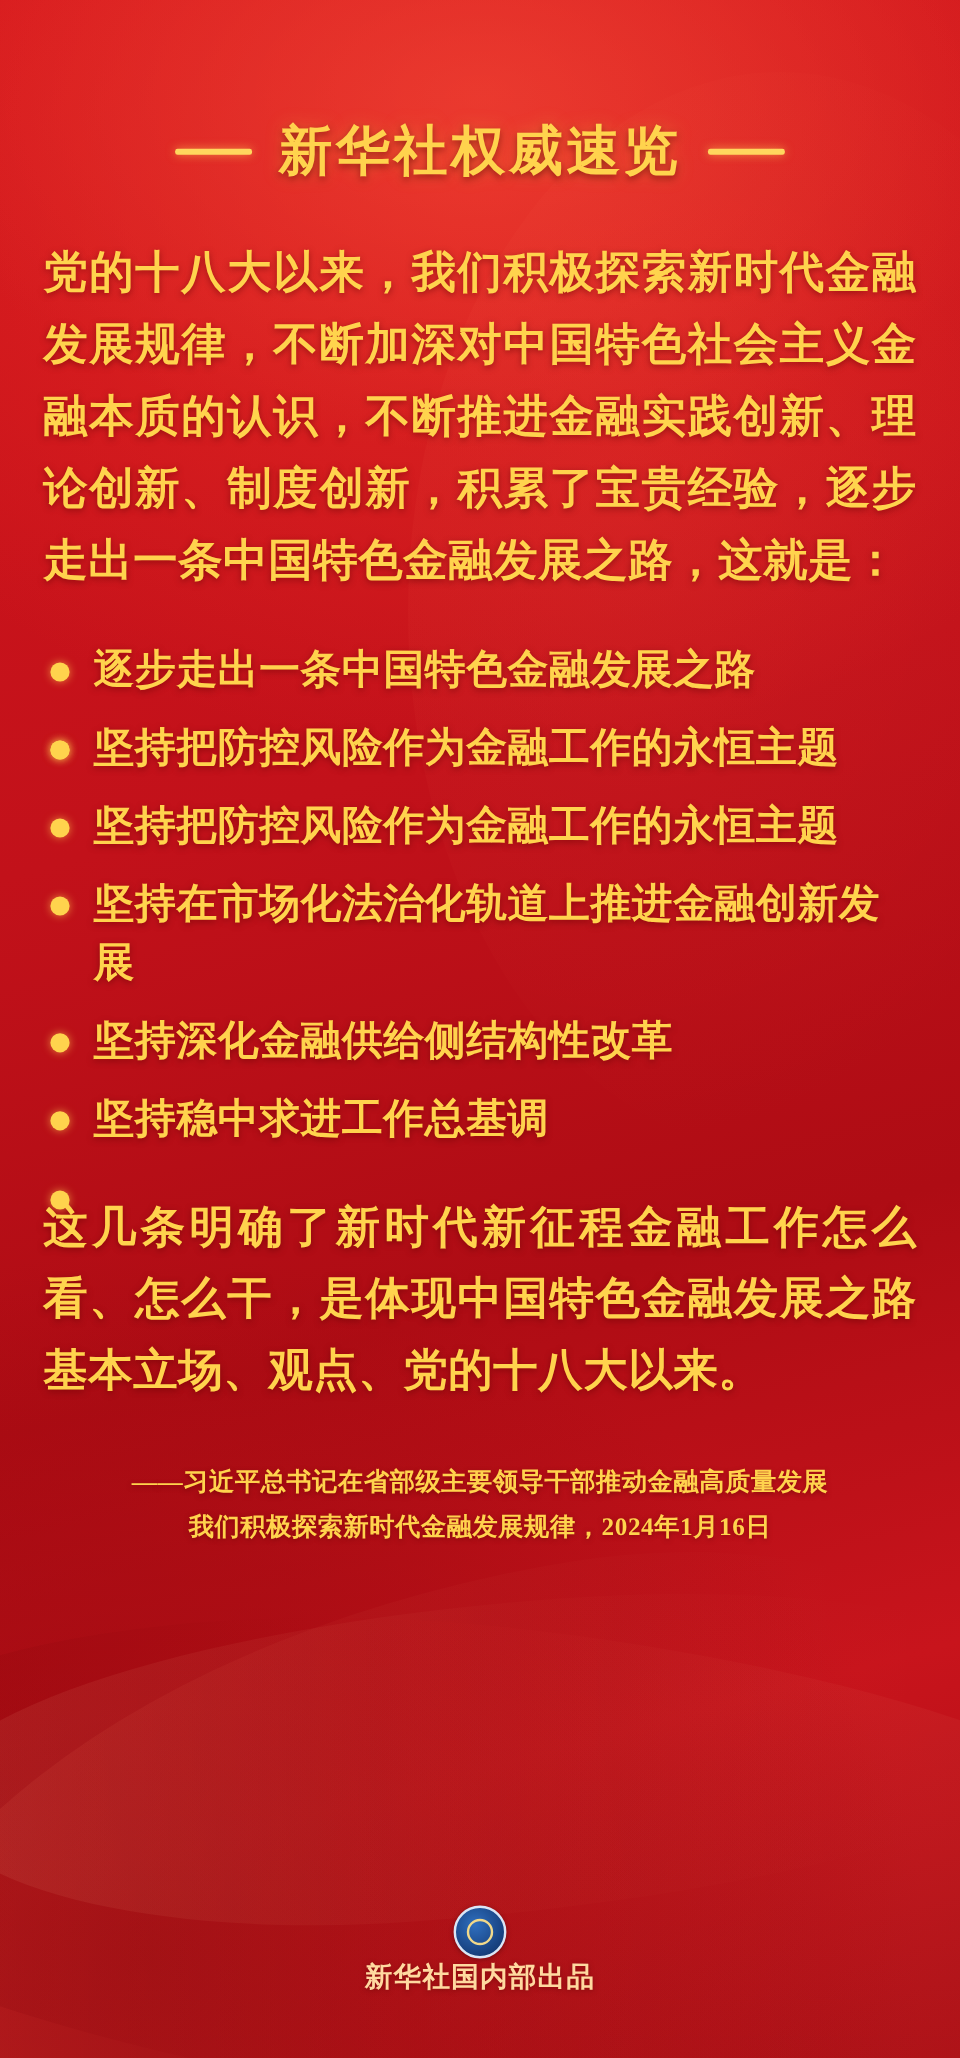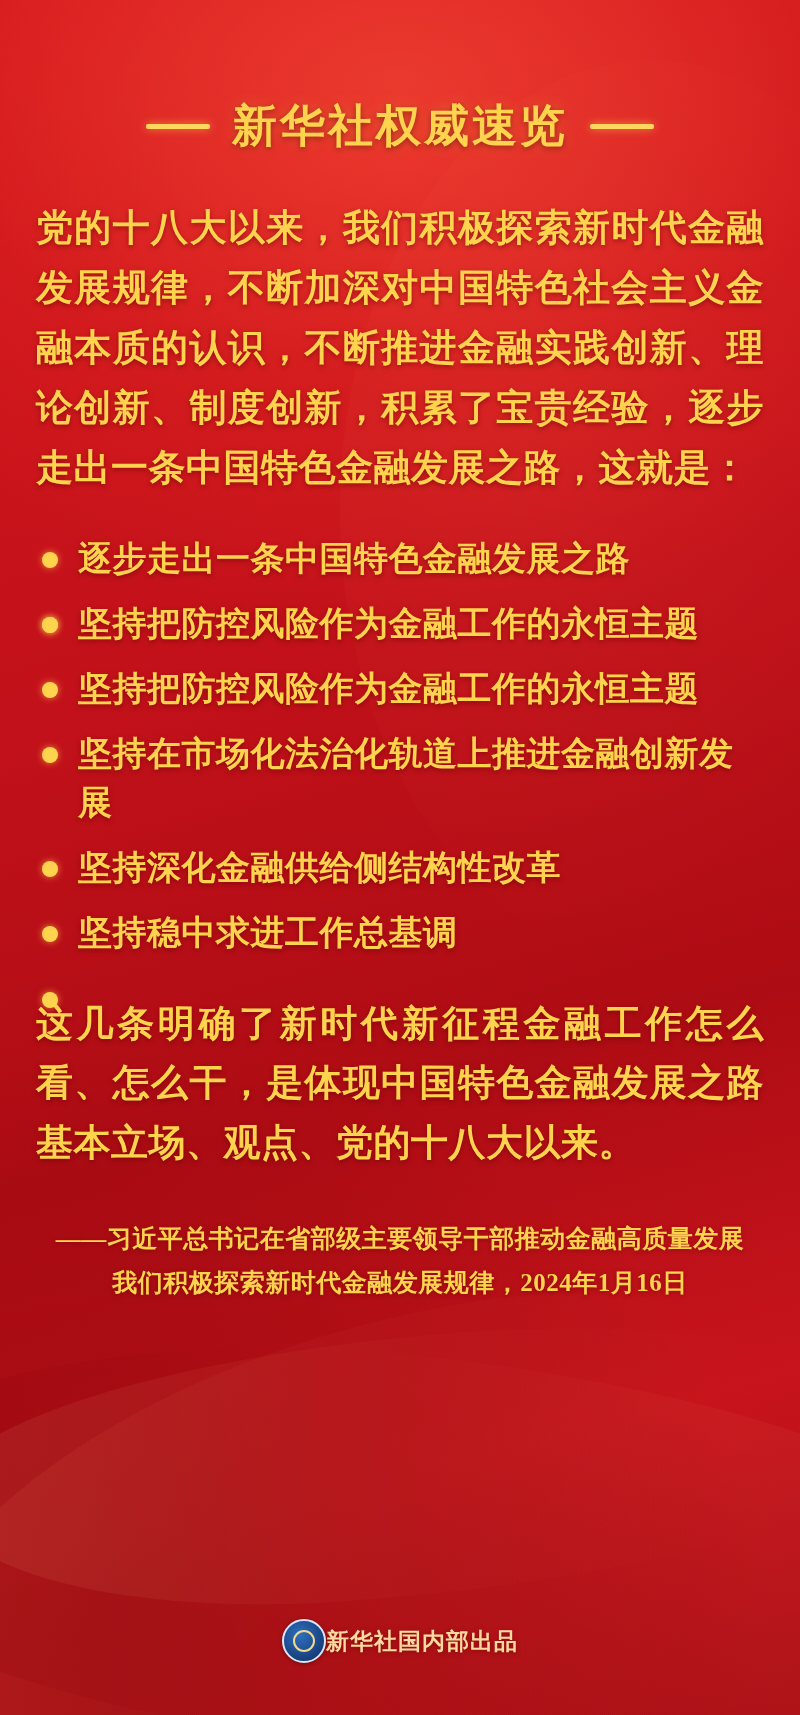--- a/index.html
+++ b/index.html
@@ -146,38 +146,39 @@
     text-shadow: 0 2px 5px rgba(90,0,0,0.5);
     text-align: justify;
     letter-spacing: 0.5px;
   }
 
   
   .attribution {
     margin-top: 44px;
     text-align: center;
     color: #ffd34d;
-    font-size: 25px;
+    font-size: 21px;
     line-height: 1.75;
     font-weight: bold;
     text-shadow: 0 1px 4px rgba(90,0,0,0.5);
     letter-spacing: 0.5px;
   }
 
   
   .footer {
     position: absolute;
     left: 0;
     right: 0;
     bottom: 52px;
     display: flex;
     align-items: center;
     justify-content: center;
     gap: 0;
     z-index: 4;
+    flex-direction: column;
   }
   .footer-logo {
     width: 40px;
     height: 40px;
     border-radius: 50%;
     background: radial-gradient(circle at 40% 35%, #2f6fbf 0%, #17407e 70%, #0e2c5c 100%);
     border: 2px solid #d9e6f6;
     position: relative;
     box-shadow: 0 1px 4px rgba(0,0,0,0.35);
   }

